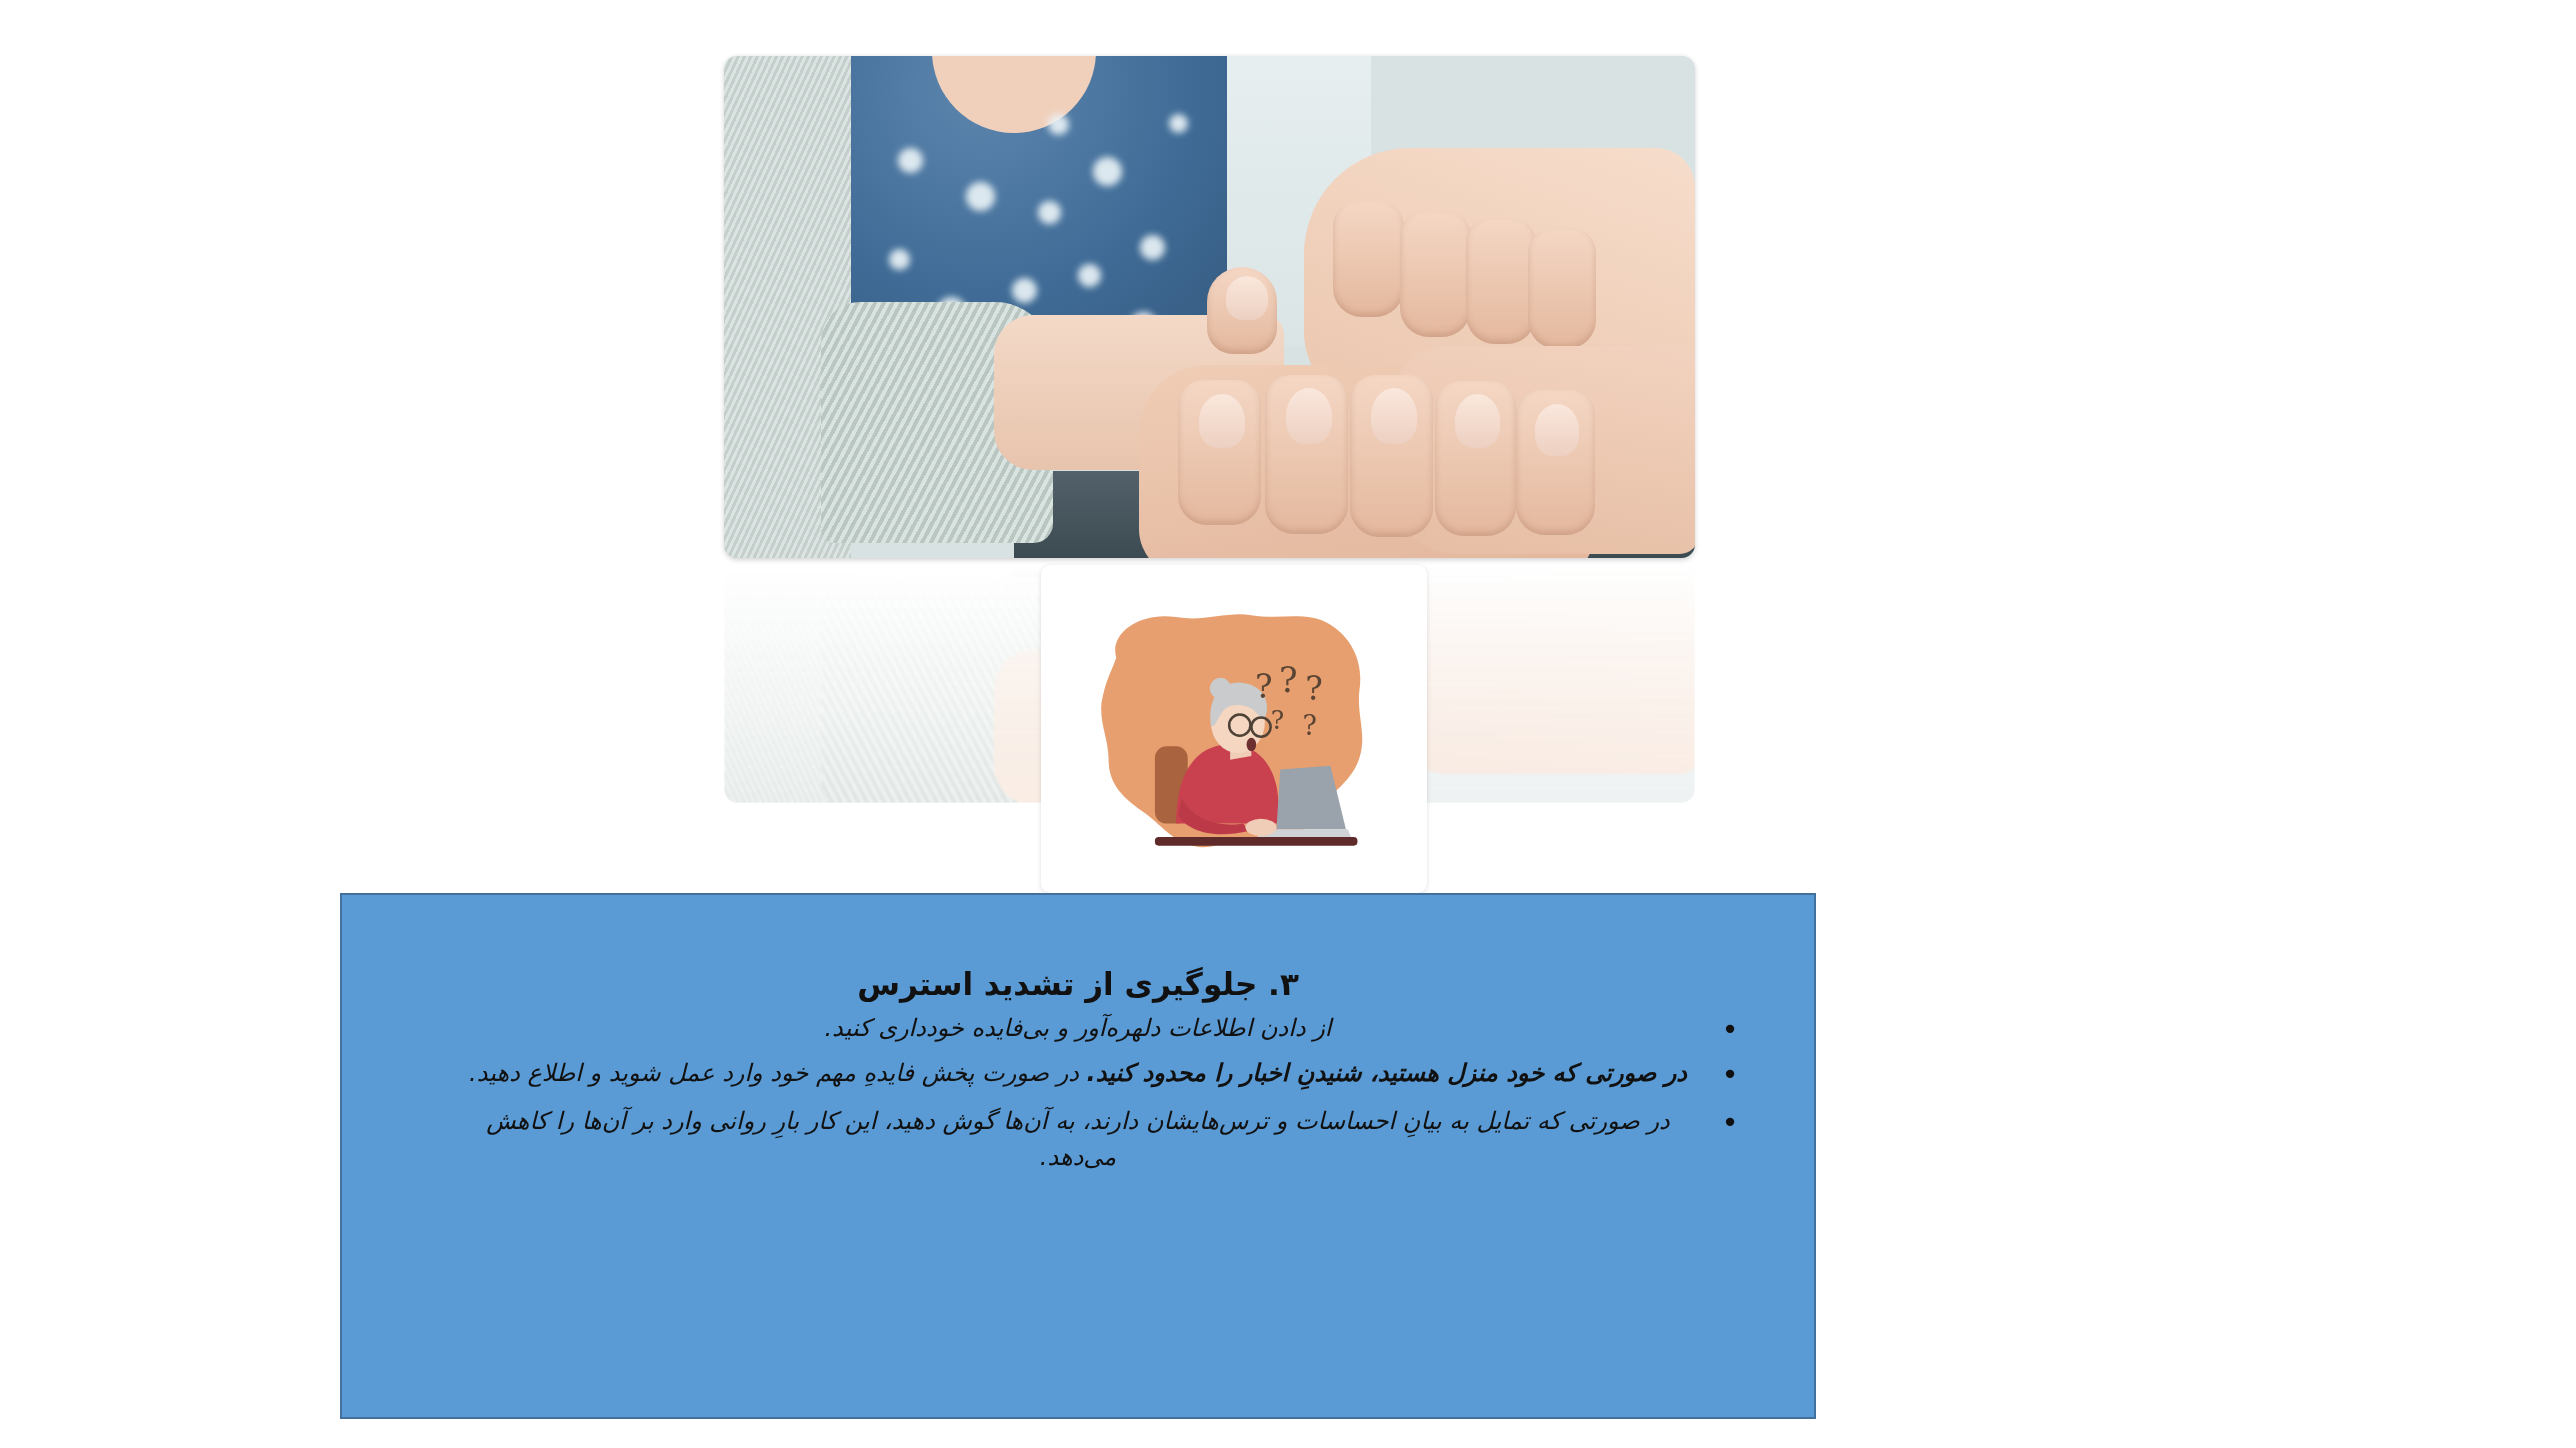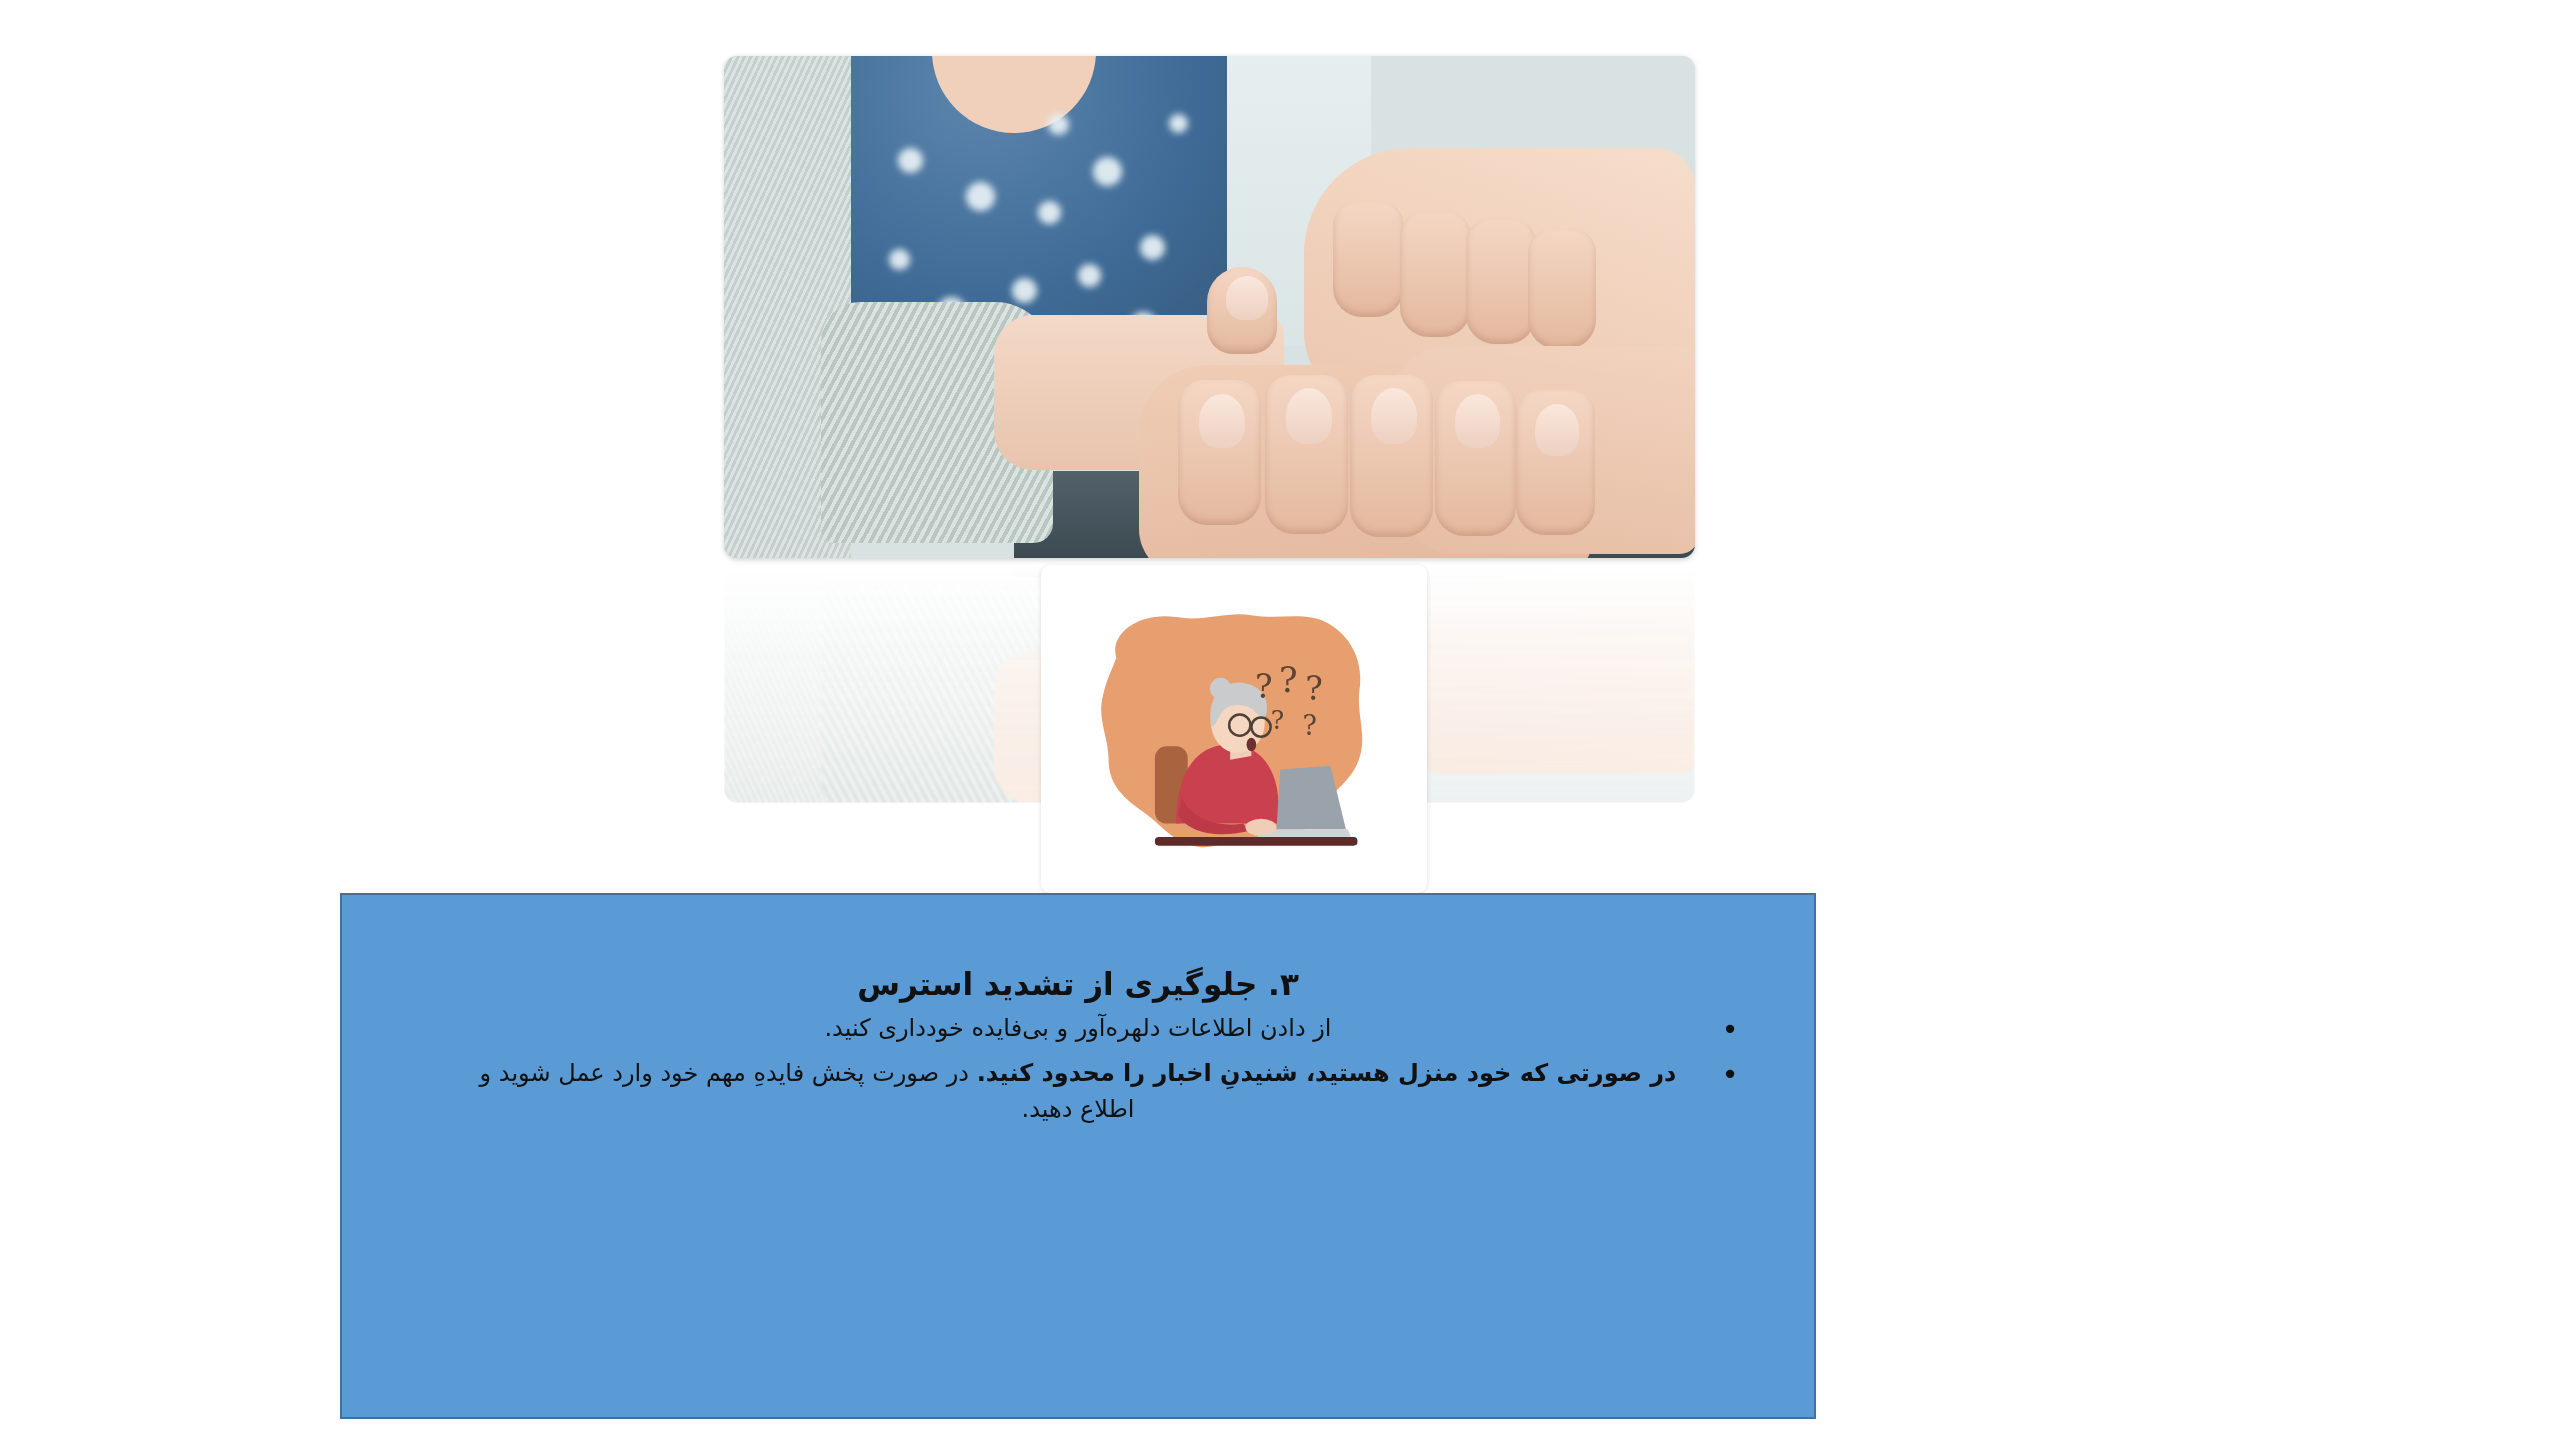--- a/index.html
+++ b/index.html
@@ -192,20 +192,21 @@
     font-weight: bold;
     color: #111111;
     margin: 70px 0 5.8px 0;
     line-height: 1.25;
   }
   ul.points {
     list-style: none;
     margin: 0;
     padding: 0 58px 0 58px;
     direction: rtl;
+    font-style: italic;
   }
   ul.points > li {
     position: relative;
     color: #111111;
     font-size: 24px;
     line-height: 1.5;
     text-align: center;
     margin: 0 0 3.9px 0;
     padding: 0 56px 0 56px;
   }
@@ -366,18 +367,21 @@
 
       <li class="li-1">
         <span class="norm">از دادن اطلاعات دلهره‌آور و بی‌فایده خودداری کنید.</span>
       </li>
 
       <li class="li-2">
         <b>در صورتی که خود منزل هستید، شنیدنِ اخبار را محدود کنید.</b><span class="norm"> در صورت پخش فایدهِ مهم خود وارد عمل شوید و اطلاع دهید.</span>
       </li>
 
 
+      <li class="li-4">
+        <span class="norm">در صورتی که تمایل به بیانِ احساسات و ترس‌هایشان دارند، به آن‌ها گوش دهید، این کار بارِ روانی وارد بر آن‌ها را کاهش می‌دهد.</span>
+      </li>
 
     </ul>
   </div>
 
 </div>
 
 
 </body></html>

